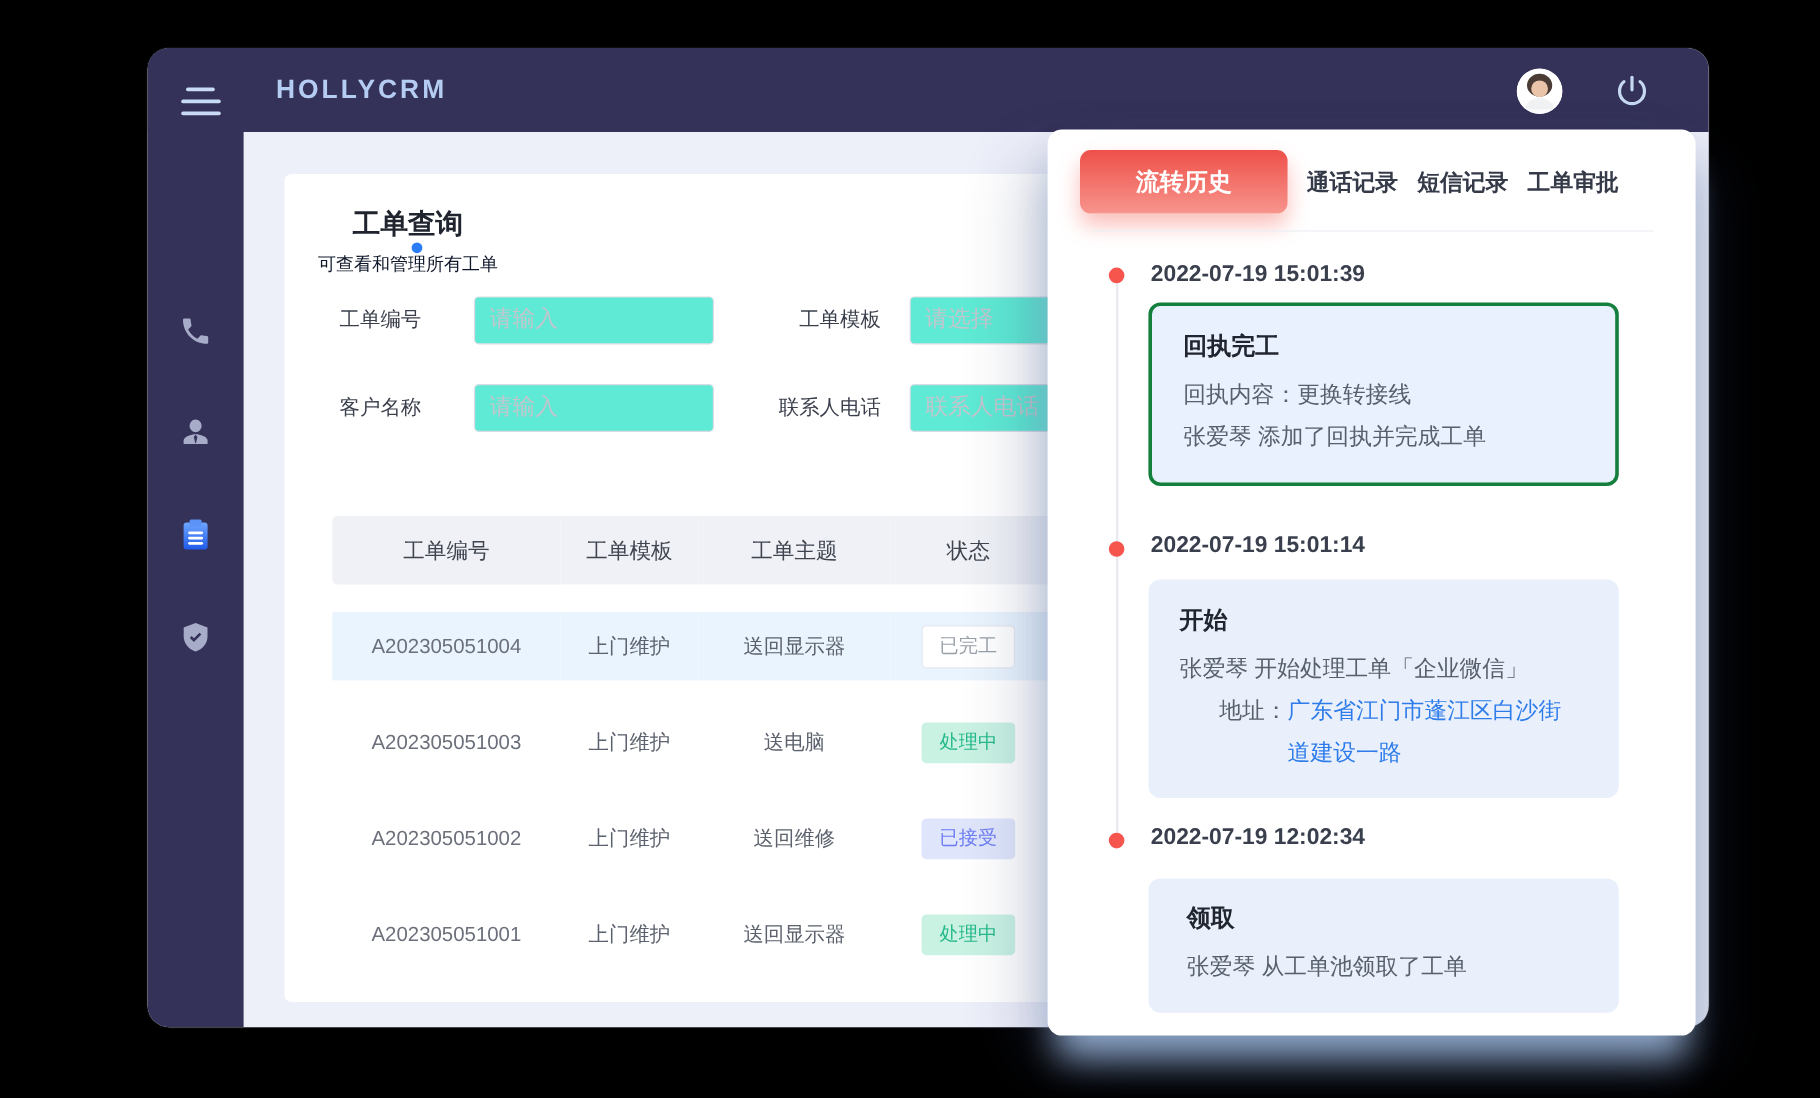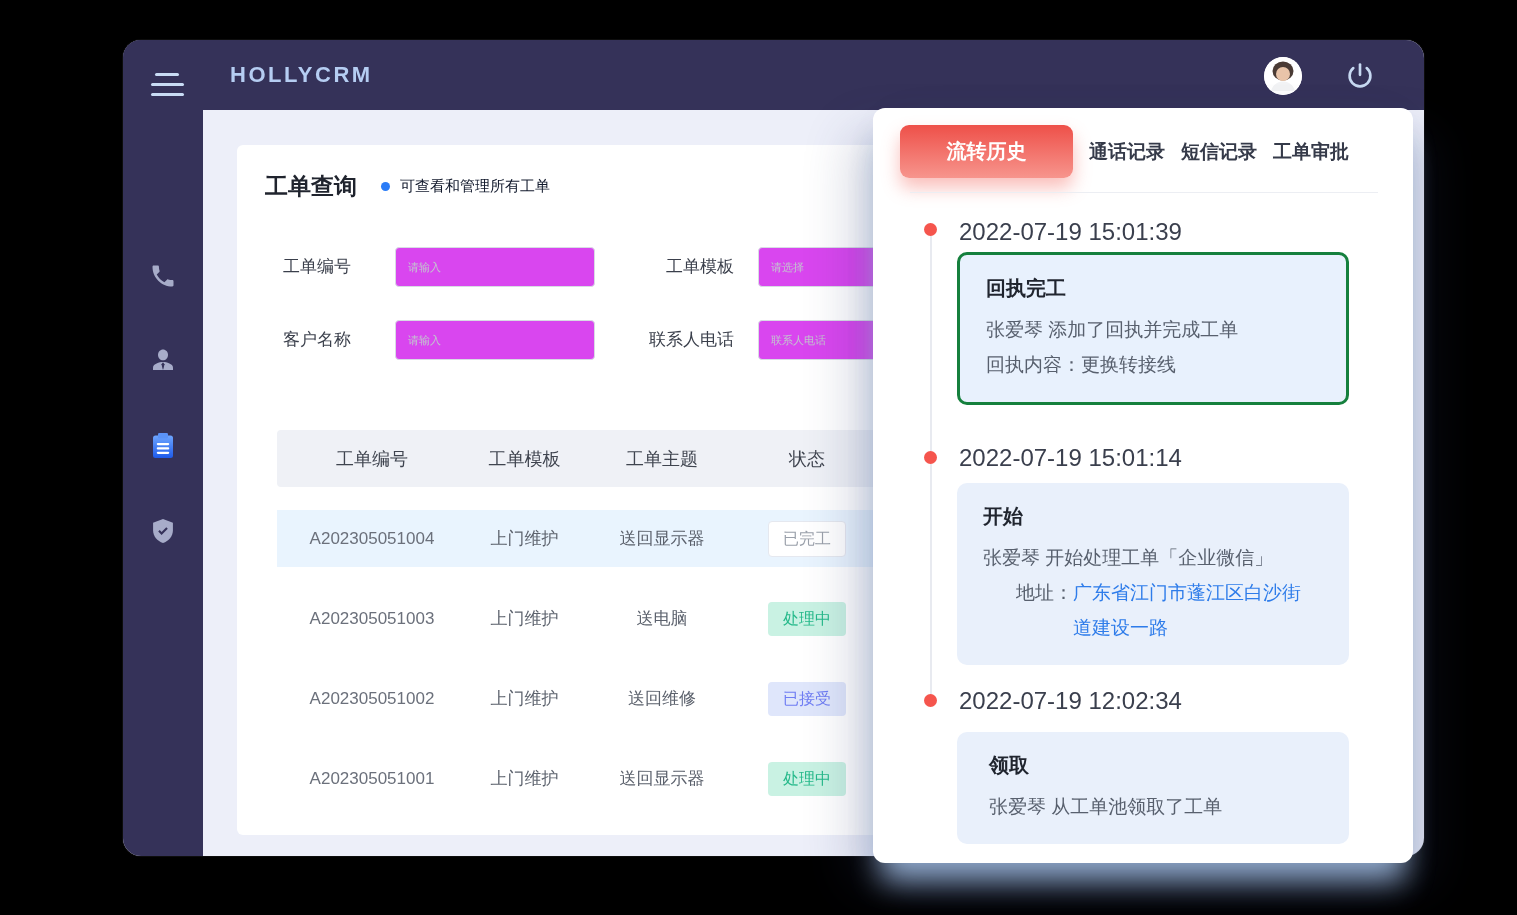--- a/index.html
+++ b/index.html
@@ -27,29 +27,29 @@
     border-radius:50%; overflow:hidden; background:#fff; cursor:pointer; }
   .power  { position:absolute; left:1222px; top:21px; width:30px; height:30px; cursor:pointer; }
 
   .side-item { position:absolute; left:0; width:80px; height:56px;
     display:flex; align-items:center; justify-content:center; cursor:pointer; }
 
   
   .main-card { position:absolute; left:114px; top:105px; width:1175px; height:690px;
     background:#fff; border-radius:6px; }
 
-  .title-row { position:absolute; left:28px; top:26px; display:flex; align-items:center; }
+  .title-row { position:absolute; left:28px; top:26px; display:flex; align-items:center;flex-direction:column; }
   .page-title { font-size:23px; font-weight:700; color:#20242E; }
   .title-dot  { width:9px; height:9px; border-radius:50%; background:#2A7CF7; margin:0 10px 0 24px; }
   .page-sub   { font-size:15px; color:#0f172a; }
 
   .f-label { position:absolute; width:112px; font-size:17px; color:#3A3F4B; text-align:right;
     line-height:40px; white-space:nowrap; }
   .f-input { position:absolute; width:200px; height:40px; border:1px solid #D8DCE4;
-    border-radius:4px; padding:0 12px; font-size:11px; color:#333; background:#d946ef; outline:none; }
+    border-radius:4px; padding:0 12px; font-size:19px; color:#333; background:#5eead4; outline:none; }
   .f-input::placeholder { color:#C2C6CE; }
   .frow1 { top:102px; } .frow2 { top:175px; }
   .fr { position:absolute; left:0; right:0; height:40px; }
   .fc1-label { left:46px; width:80px; text-align:left; }
   .fc1-input { left:158px; }
   .fc2-label { left:385px; }
   .fc2-input { left:521px; }
 
   
   table.orders { position:absolute; left:40px; top:262px; width:1060px;
@@ -82,21 +82,21 @@
     background:linear-gradient(180deg,#EE5049 0%,#F7958D 100%);
     box-shadow:0 10px 18px rgba(242,95,86,.40);
     display:flex; align-items:center; justify-content:center;
     color:#fff; font-size:20px; font-weight:700; }
   .tab { margin-left:16px; font-size:19px; font-weight:600; color:#353A49; cursor:pointer; white-space:nowrap; }
   .tab:first-of-type { margin-left:16px; }
   .tabs-divider { position:absolute; left:37px; right:35px; top:84px; height:1px; background:#ECEEF3; }
 
   .tl-line { position:absolute; left:57px; top:121px; width:2px; height:471px; background:#E8EAF0; }
   .tl-dot  { position:absolute; left:51px; width:13px; height:13px; border-radius:50%; background:#F5554D; }
-  .tl-date { position:absolute; left:86px; font-size:24px; font-weight:400; color:#3A3F4D; }
+  .tl-date { position:absolute; left:86px; font-size:19px; font-weight:700; color:#3A3F4D; }
 
   .t-card { position:absolute; left:84px; width:392px; background:#E9F0FB; border-radius:10px;
     padding:20px 26px; cursor:pointer; }
   .t-card.highlight { background:#E8F1FD; border:3px solid #15803d; }
   .t-title { font-size:20px; font-weight:700; color:#20252F; margin-bottom:10px; }
   .t-line  { font-size:19px; color:#58606E; line-height:35px; }
   .addr-row { display:flex; align-items:flex-start;margin-left:33px; }
   .addr-label { font-size:19px; color:#58606E; line-height:35px; white-space:nowrap; }
   .addr-link  { font-size:19px; color:#2E7CEA; line-height:35px; max-width:232px; cursor:pointer; }
 </style>
@@ -252,22 +252,22 @@
     <div class="tab">工单审批</div>
   </div>
   <div class="tabs-divider"></div>
 
   <div class="tl-line"></div>
 
   <div class="tl-dot" style="top:115px;"></div>
   <div class="tl-date" style="top:110px;">2022-07-19 15:01:39</div>
   <div class="t-card highlight" style="top:144px;">
     <div class="t-title">回执完工</div>
+    <div class="t-line">回执内容：更换转接线</div>
     <div class="t-line">张爱琴 添加了回执并完成工单</div>
-    <div class="t-line">回执内容：更换转接线</div>
   </div>
 
   <div class="tl-dot" style="top:343px;"></div>
   <div class="tl-date" style="top:336px;">2022-07-19 15:01:14</div>
   <div class="t-card" style="top:375px;">
     <div class="t-title">开始</div>
     <div class="t-line">张爱琴 开始处理工单「企业微信」</div>
     <div class="addr-row">
       <span class="addr-label">地址：</span>
       <span class="addr-link">广东省江门市蓬江区白沙街道建设一路</span>

